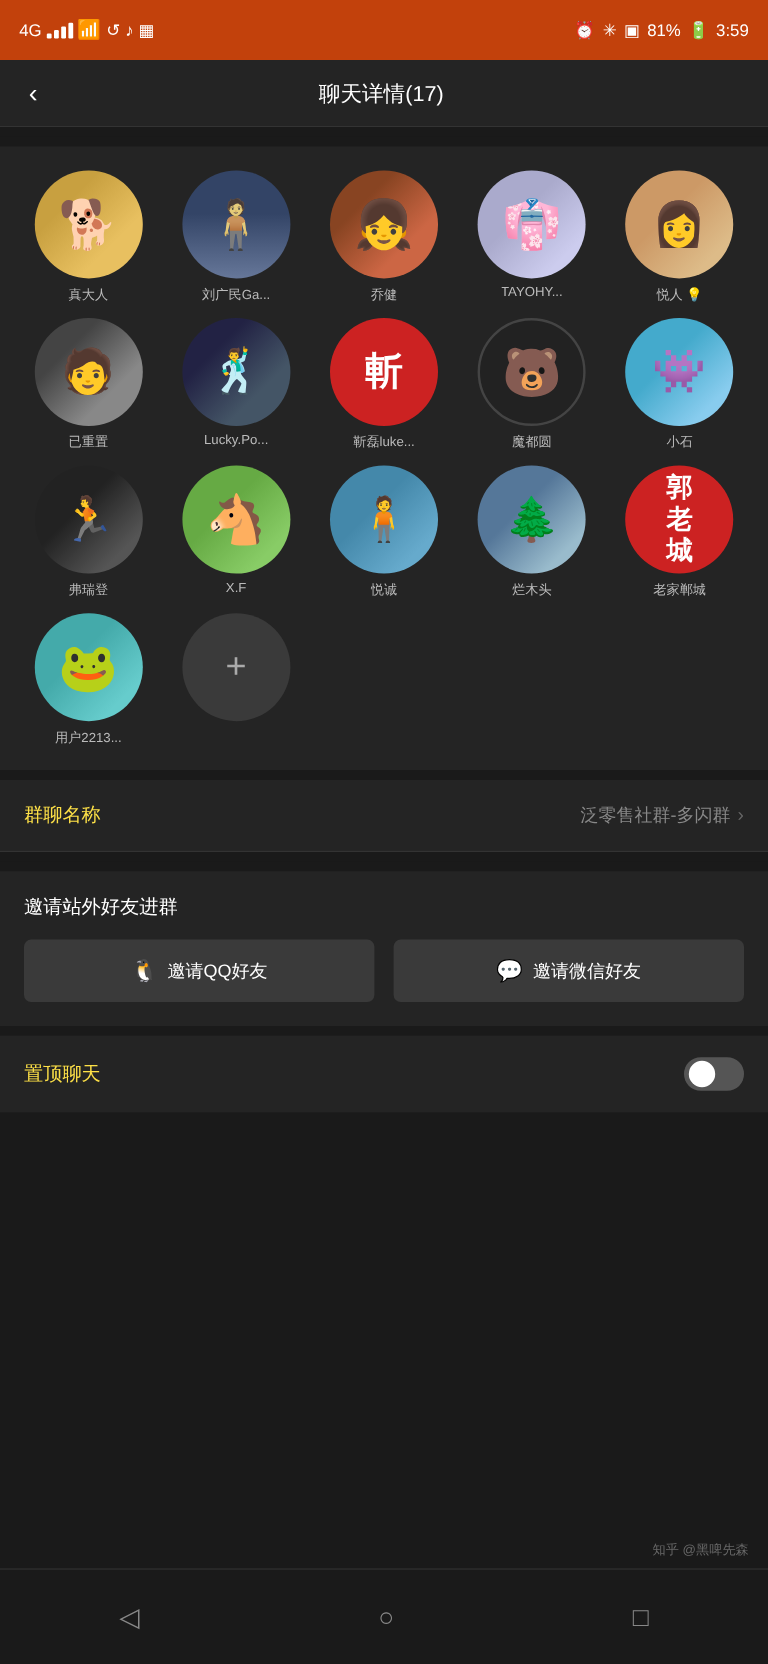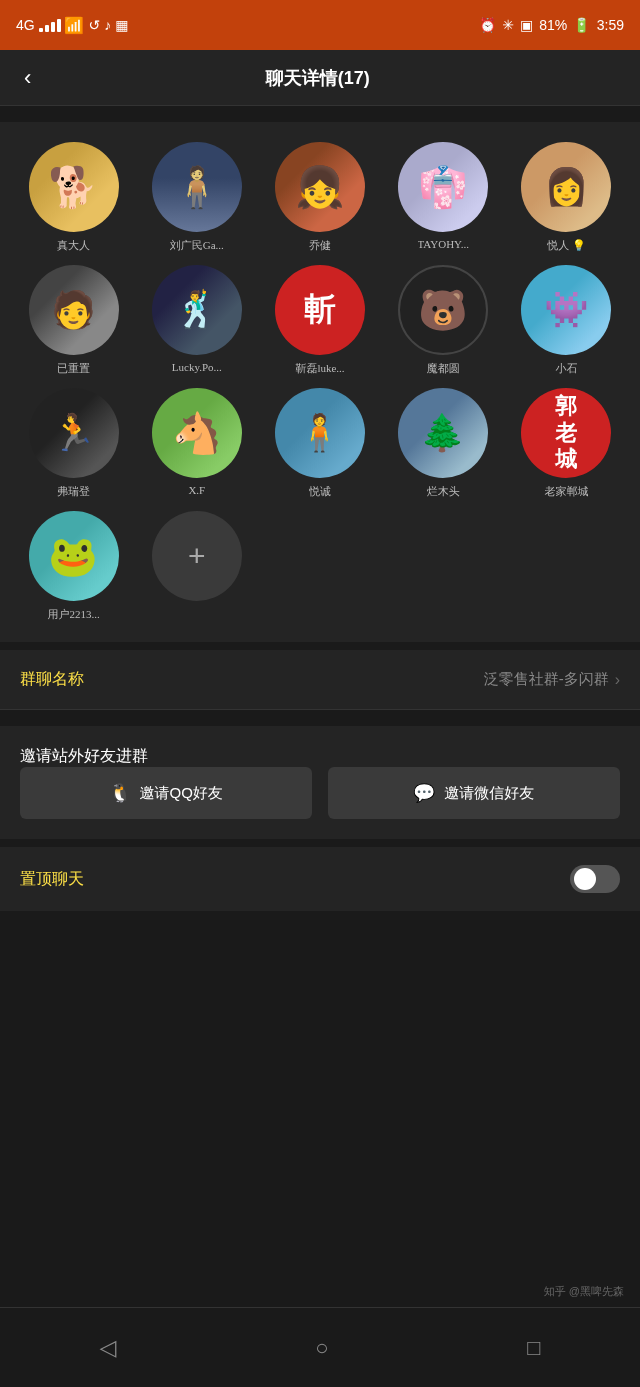--- a/index.html
+++ b/index.html
@@ -47,21 +47,21 @@
       font-size: 22px;
       color: #fff;
       cursor: pointer;
       margin-right: 12px;
       padding: 8px;
     }
     .header-title {
       flex: 1;
       text-align: center;
       font-size: 18px;
-      font-weight: 700;
+      font-weight: 400;
       color: #fff;
       margin-right: 40px;
     }
 
     
     .members-section {
       background: #242424;
       padding: 20px 16px;
       margin-top: 8px;
     }
@@ -91,21 +91,20 @@
       flex-shrink: 0;
     }
     .member-name {
       font-size: 11px;
       color: #bbb;
       text-align: right;
       max-width: 90px;
       overflow: hidden;
       text-overflow: ellipsis;
       white-space: nowrap;
-      font-family: Liberation Serif, serif;
     }
 
     
     .add-btn-circle {
       width: 90px;
       height: 90px;
       border-radius: 50%;
       background: #3a3a3a;
       display: flex;
       align-items: center;
@@ -151,20 +150,21 @@
 
     
     .invite-section {
       background: #242424;
       padding: 20px;
       margin-top: 8px;
     }
     .invite-title {
       font-size: 16px;
       color: #fff;
+      margin-bottom: 16px;
     }
     .invite-buttons {
       display: flex;
       gap: 16px;
     }
     .invite-btn {
       flex: 1;
       height: 52px;
       background: #3a3a3a;
       border: none;

